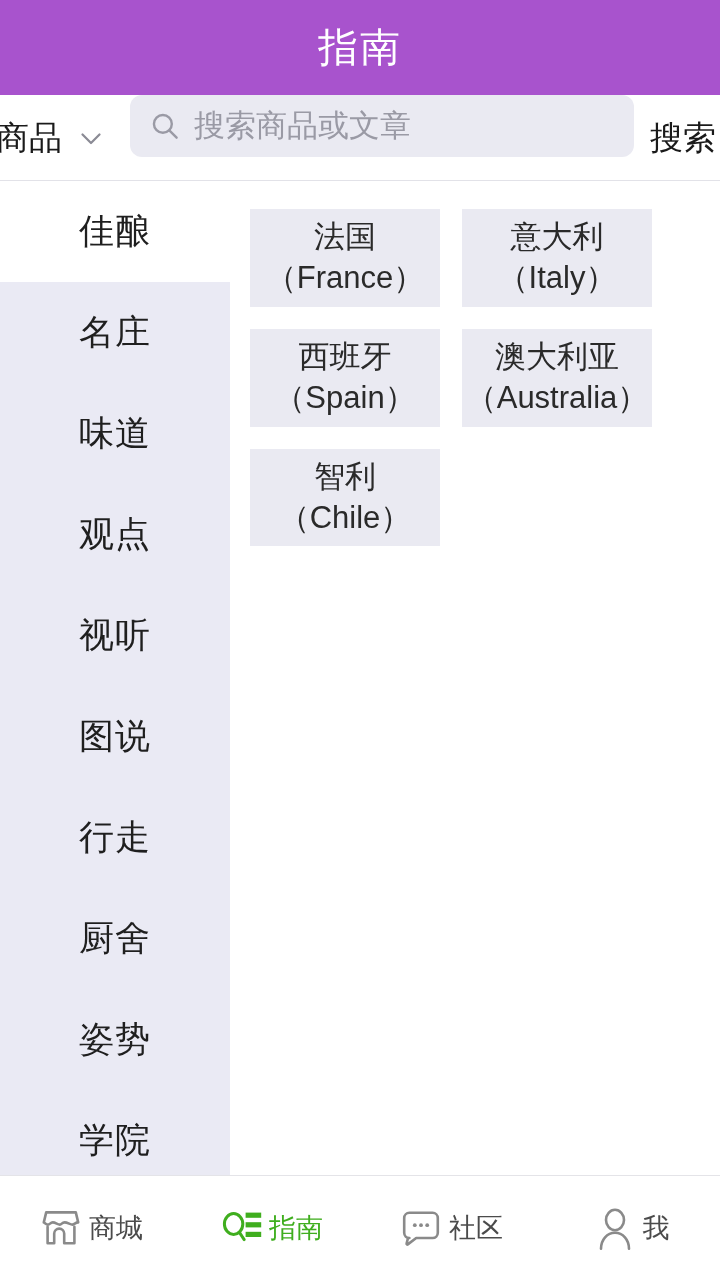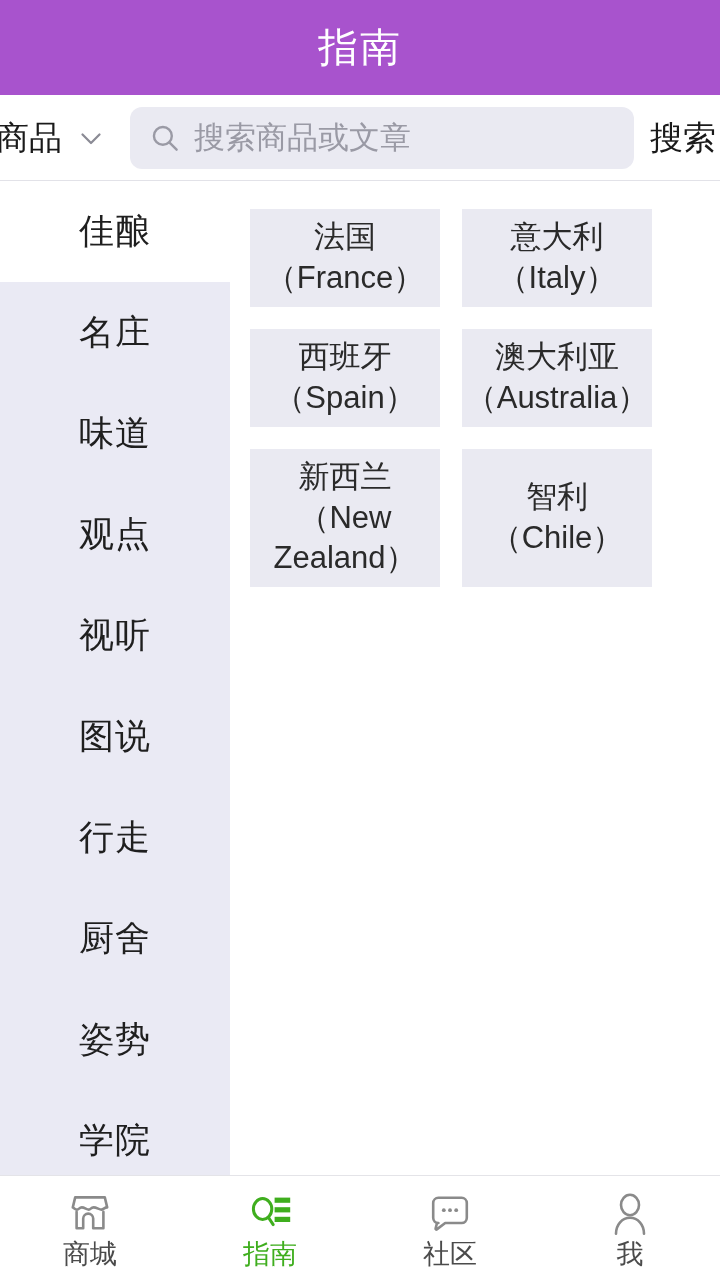--- a/index.html
+++ b/index.html
@@ -35,21 +35,20 @@
     font-size: 40px;
     letter-spacing: 2px;
     font-weight: 400;
   }
 
   
   .searchbar {
     height: 86px;
     flex: none;
     display: flex;
-    align-items: center;
     background: #ffffff;
     border-bottom: 1px solid #e2e2e8;
     padding: 0 0 0 0;
   }
   .scope-select {
     display: flex;
     align-items: center;
     margin-left: -4px;
     flex: none;
   }
@@ -173,21 +172,21 @@
     height: 105px;
     flex: none;
     background: #ffffff;
     border-top: 1px solid #e4e4e8;
     display: flex;
     align-items: stretch;
   }
   .tab {
     flex: 1 1 0;
     display: flex;
-    flex-direction: column;
+    flex-direction: row;
     align-items: center;
     justify-content: center;
     gap: 4px;
     cursor: pointer;
   }
   .tab-icon {
     width: 48px;
     height: 48px;
     display: block;
   }
@@ -261,21 +260,20 @@
         <span>学院</span>
       </div>
     </div>
 
     <div class="content">
       <div class="tag-grid">
         <div class="tag">法国（France）</div>
         <div class="tag">意大利（Italy）</div>
         <div class="tag">西班牙（Spain）</div>
         <div class="tag">澳大利亚（Australia）</div>
-        <div class="tag">新西兰（New Zealand）</div>
         <div class="tag">智利（Chile）</div>
       </div>
     </div>
 
   </div>
 
   <div class="tabbar">
 
     <div class="tab">
       <svg class="tab-icon" viewBox="0 0 24 24" fill="none" stroke="#8a8a8a" stroke-width="1.3">

